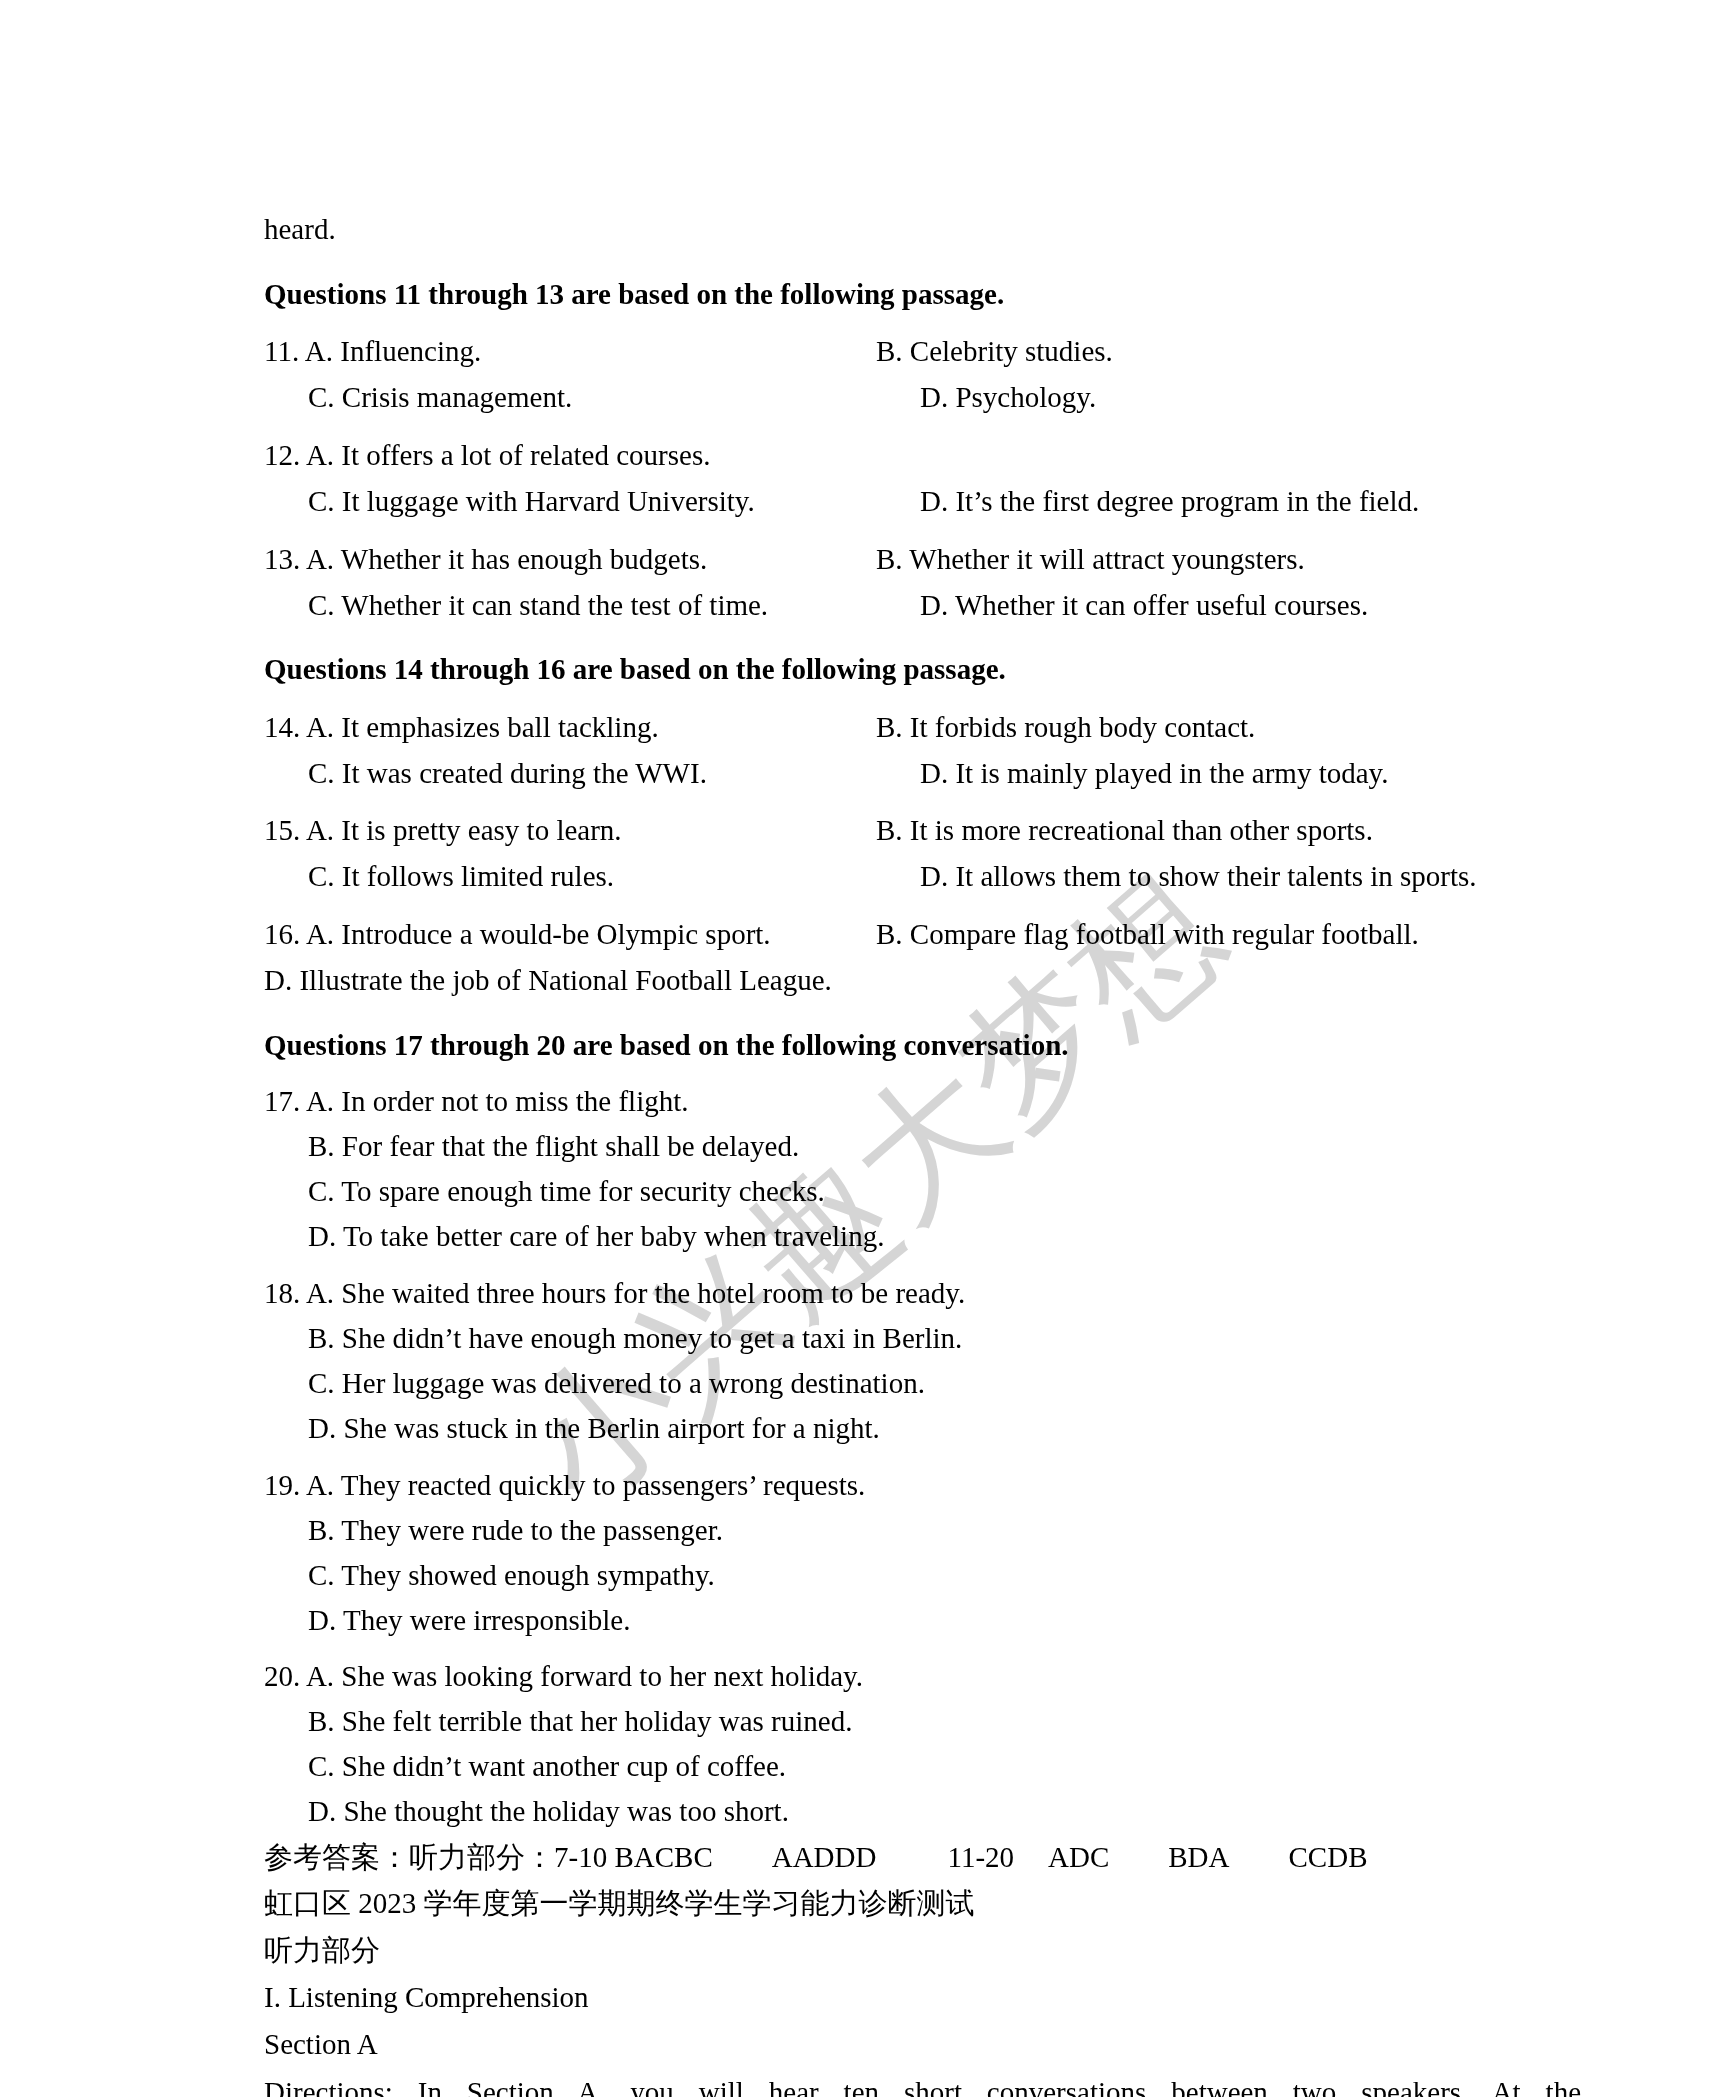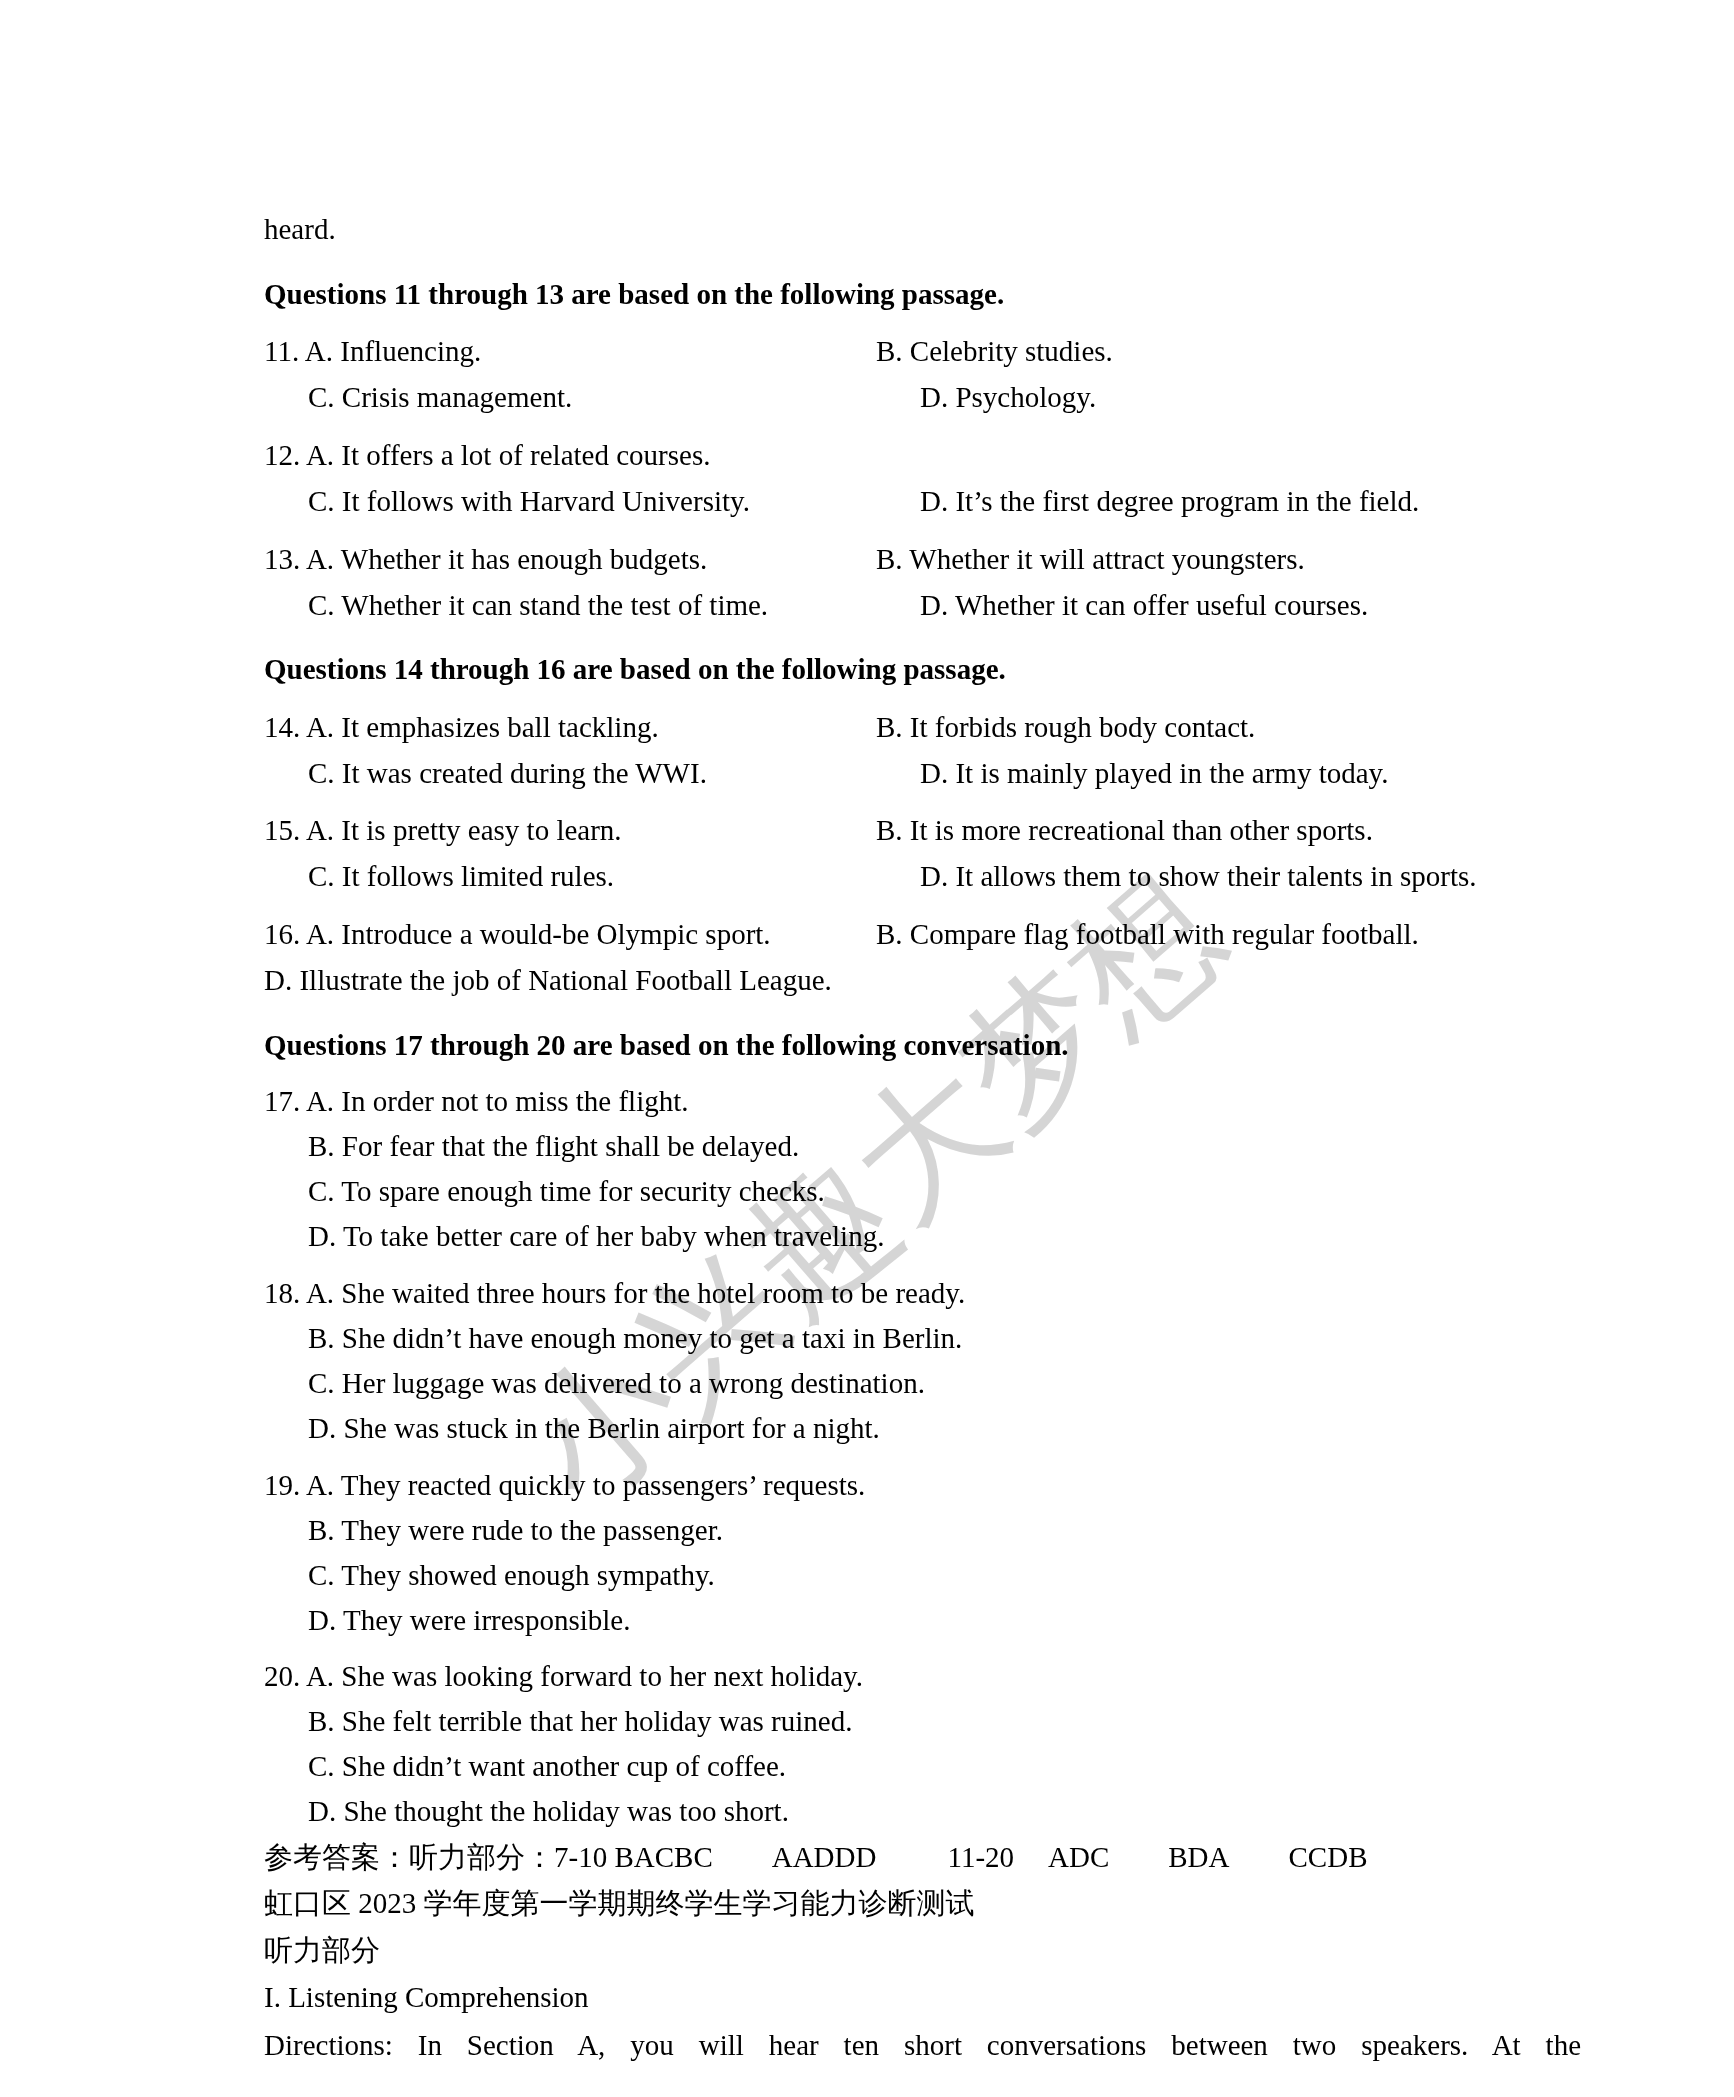--- a/index.html
+++ b/index.html
@@ -52,21 +52,21 @@
         <div class="row">
           <div class="cell-left indent">C. Crisis management.</div>
           <div class="cell-right">D. Psychology.</div>
         </div>
       </div>
       <div class="q-block two-col">
         <div class="row">
           <div class="cell-left">12. A. It offers a lot of related courses.</div>
         </div>
         <div class="row">
-          <div class="cell-left indent">C. It follows with Harvard University.</div>
+          <div class="cell-left indent">C. It luggage with Harvard University.</div>
           <div class="cell-right">D. It’s the first degree program in the field.</div>
         </div>
       </div>
       <div class="q-block two-col">
         <div class="row">
           <div class="cell-left">13. A. Whether it has enough budgets.</div>
           <div class="cell-right">B. Whether it will attract youngsters.</div>
         </div>
         <div class="row">
           <div class="cell-left indent">C. Whether it can stand the test of time.</div>
@@ -134,18 +134,19 @@
       <span class="answer-seg" style="margin-left: 59px;">AADDD</span>
       <span class="answer-seg" style="margin-left: 71px;">11-20</span>
       <span class="answer-seg" style="margin-left: 34px;">ADC</span>
       <span class="answer-seg" style="margin-left: 59px;">BDA</span>
       <span class="answer-seg" style="margin-left: 59px;">CCDB</span>
     </div>
   <div>
     <div class="footer-line">虹口区 2023 学年度第一学期期终学生学习能力诊断测试</div>
     <div class="footer-line">听力部分</div>
     <div class="footer-line">I. Listening Comprehension</div>
+    <div class="footer-line">Section A</div>
     <div>
         <div class="directions-line justify">Directions: In Section A, you will hear ten short conversations between two speakers. At the</div>
       </div>
   </div>
 </div>
 
 
 </body></html>

